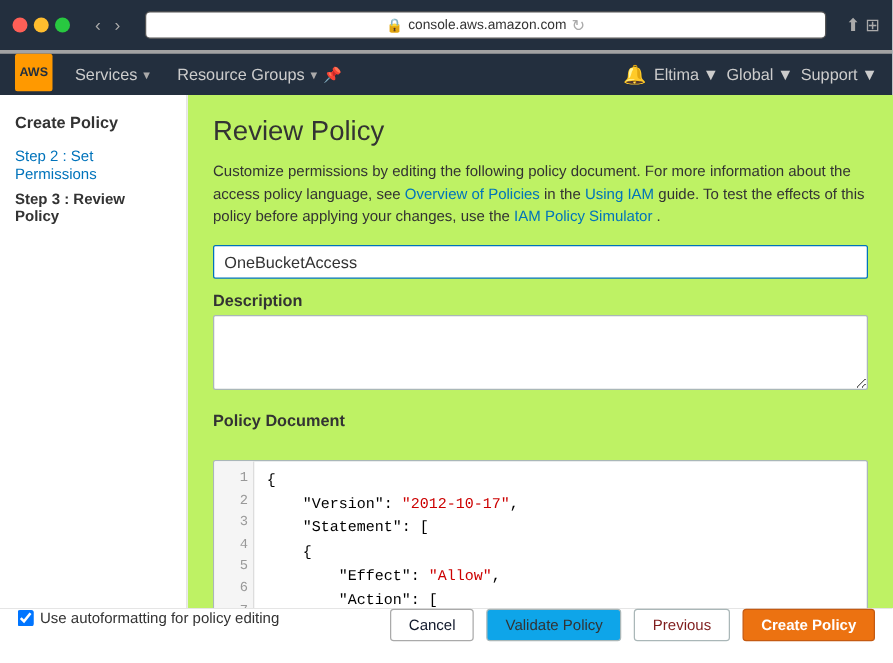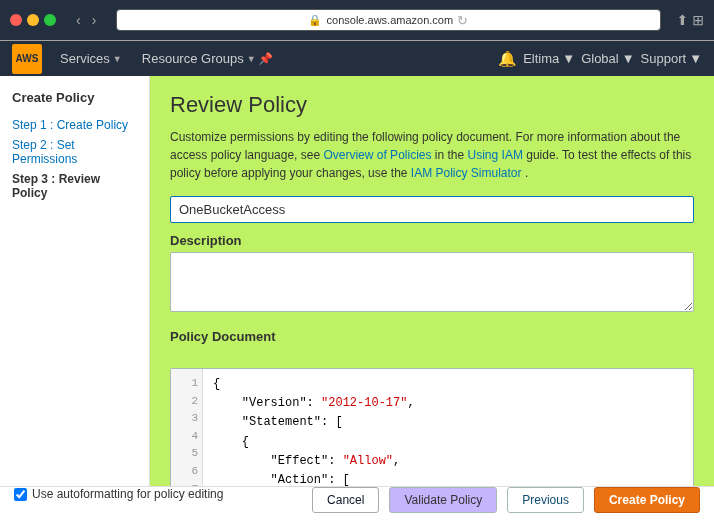--- a/index.html
+++ b/index.html
@@ -37,24 +37,23 @@
     .lock-icon { margin-right: 4px; color: #666; }
     .refresh-btn { background: none; border: none; color: #aaa; font-size: 13px; cursor: pointer; margin-left: 4px; }
     .share-btns { display: flex; gap: 4px; }
     .share-btn { background: none; border: none; color: #aaa; font-size: 14px; cursor: pointer; }
 
     
     .aws-nav {
       background: #232f3e;
       height: 36px;
       display: flex;
-      align-items: center;
       padding: 0 12px;
       gap: 0;
-      border-top: 1px solid #a3a3a3;
+      border-top: 3px solid #a3a3a3;
     }
     .aws-logo {
       width: 30px;
       height: 30px;
       background: #ff9900;
       display: flex;
       align-items: center;
       justify-content: center;
       border-radius: 2px;
       margin-right: 8px;
@@ -231,34 +230,34 @@
       border-radius: 3px;
       cursor: pointer;
       border: 1px solid;
     }
     .btn-cancel {
       background: #fff;
       border-color: #aaa;
       color: #0f172a;
     }
     .btn-secondary {
-      background: #c4b5fd;
+      background: #0ea5e9;
       border-color: #aab7b8;
       color: #333;
     }
     .btn-primary {
       background: #ec7211;
       border-color: #c55a11;
       color: #fff;
       font-weight: 600;
     }
     .btn-prev {
       background: #fff;
       border-color: #aab7b8;
-      color: #0c4a6e;
+      color: #7f1d1d;
     }
   </style>
 </head>
 <body>
 
 <div class="top-bar">
   <div class="traffic-lights">
     <div class="tl tl-red"></div>
     <div class="tl tl-yellow"></div>
     <div class="tl tl-green"></div>
@@ -306,23 +305,20 @@
       <span>Support</span>
       <span class="caret">▼</span>
     </div>
   </div>
 </div>
 
 <div class="main-layout">
 
   <div class="sidebar">
     <div class="sidebar-title">Create Policy</div>
-    <div class="sidebar-step">
-      <a href="#">Step 1 : Create Policy</a>
-    </div>
     <div class="sidebar-step">
       <a href="#">Step 2 : Set Permissions</a>
     </div>
     <div class="sidebar-step active">
       <span>Step 3 : Review Policy</span>
     </div>
   </div>
 
   <div class="content">
     <h1 class="page-title">Review Policy</h1>

